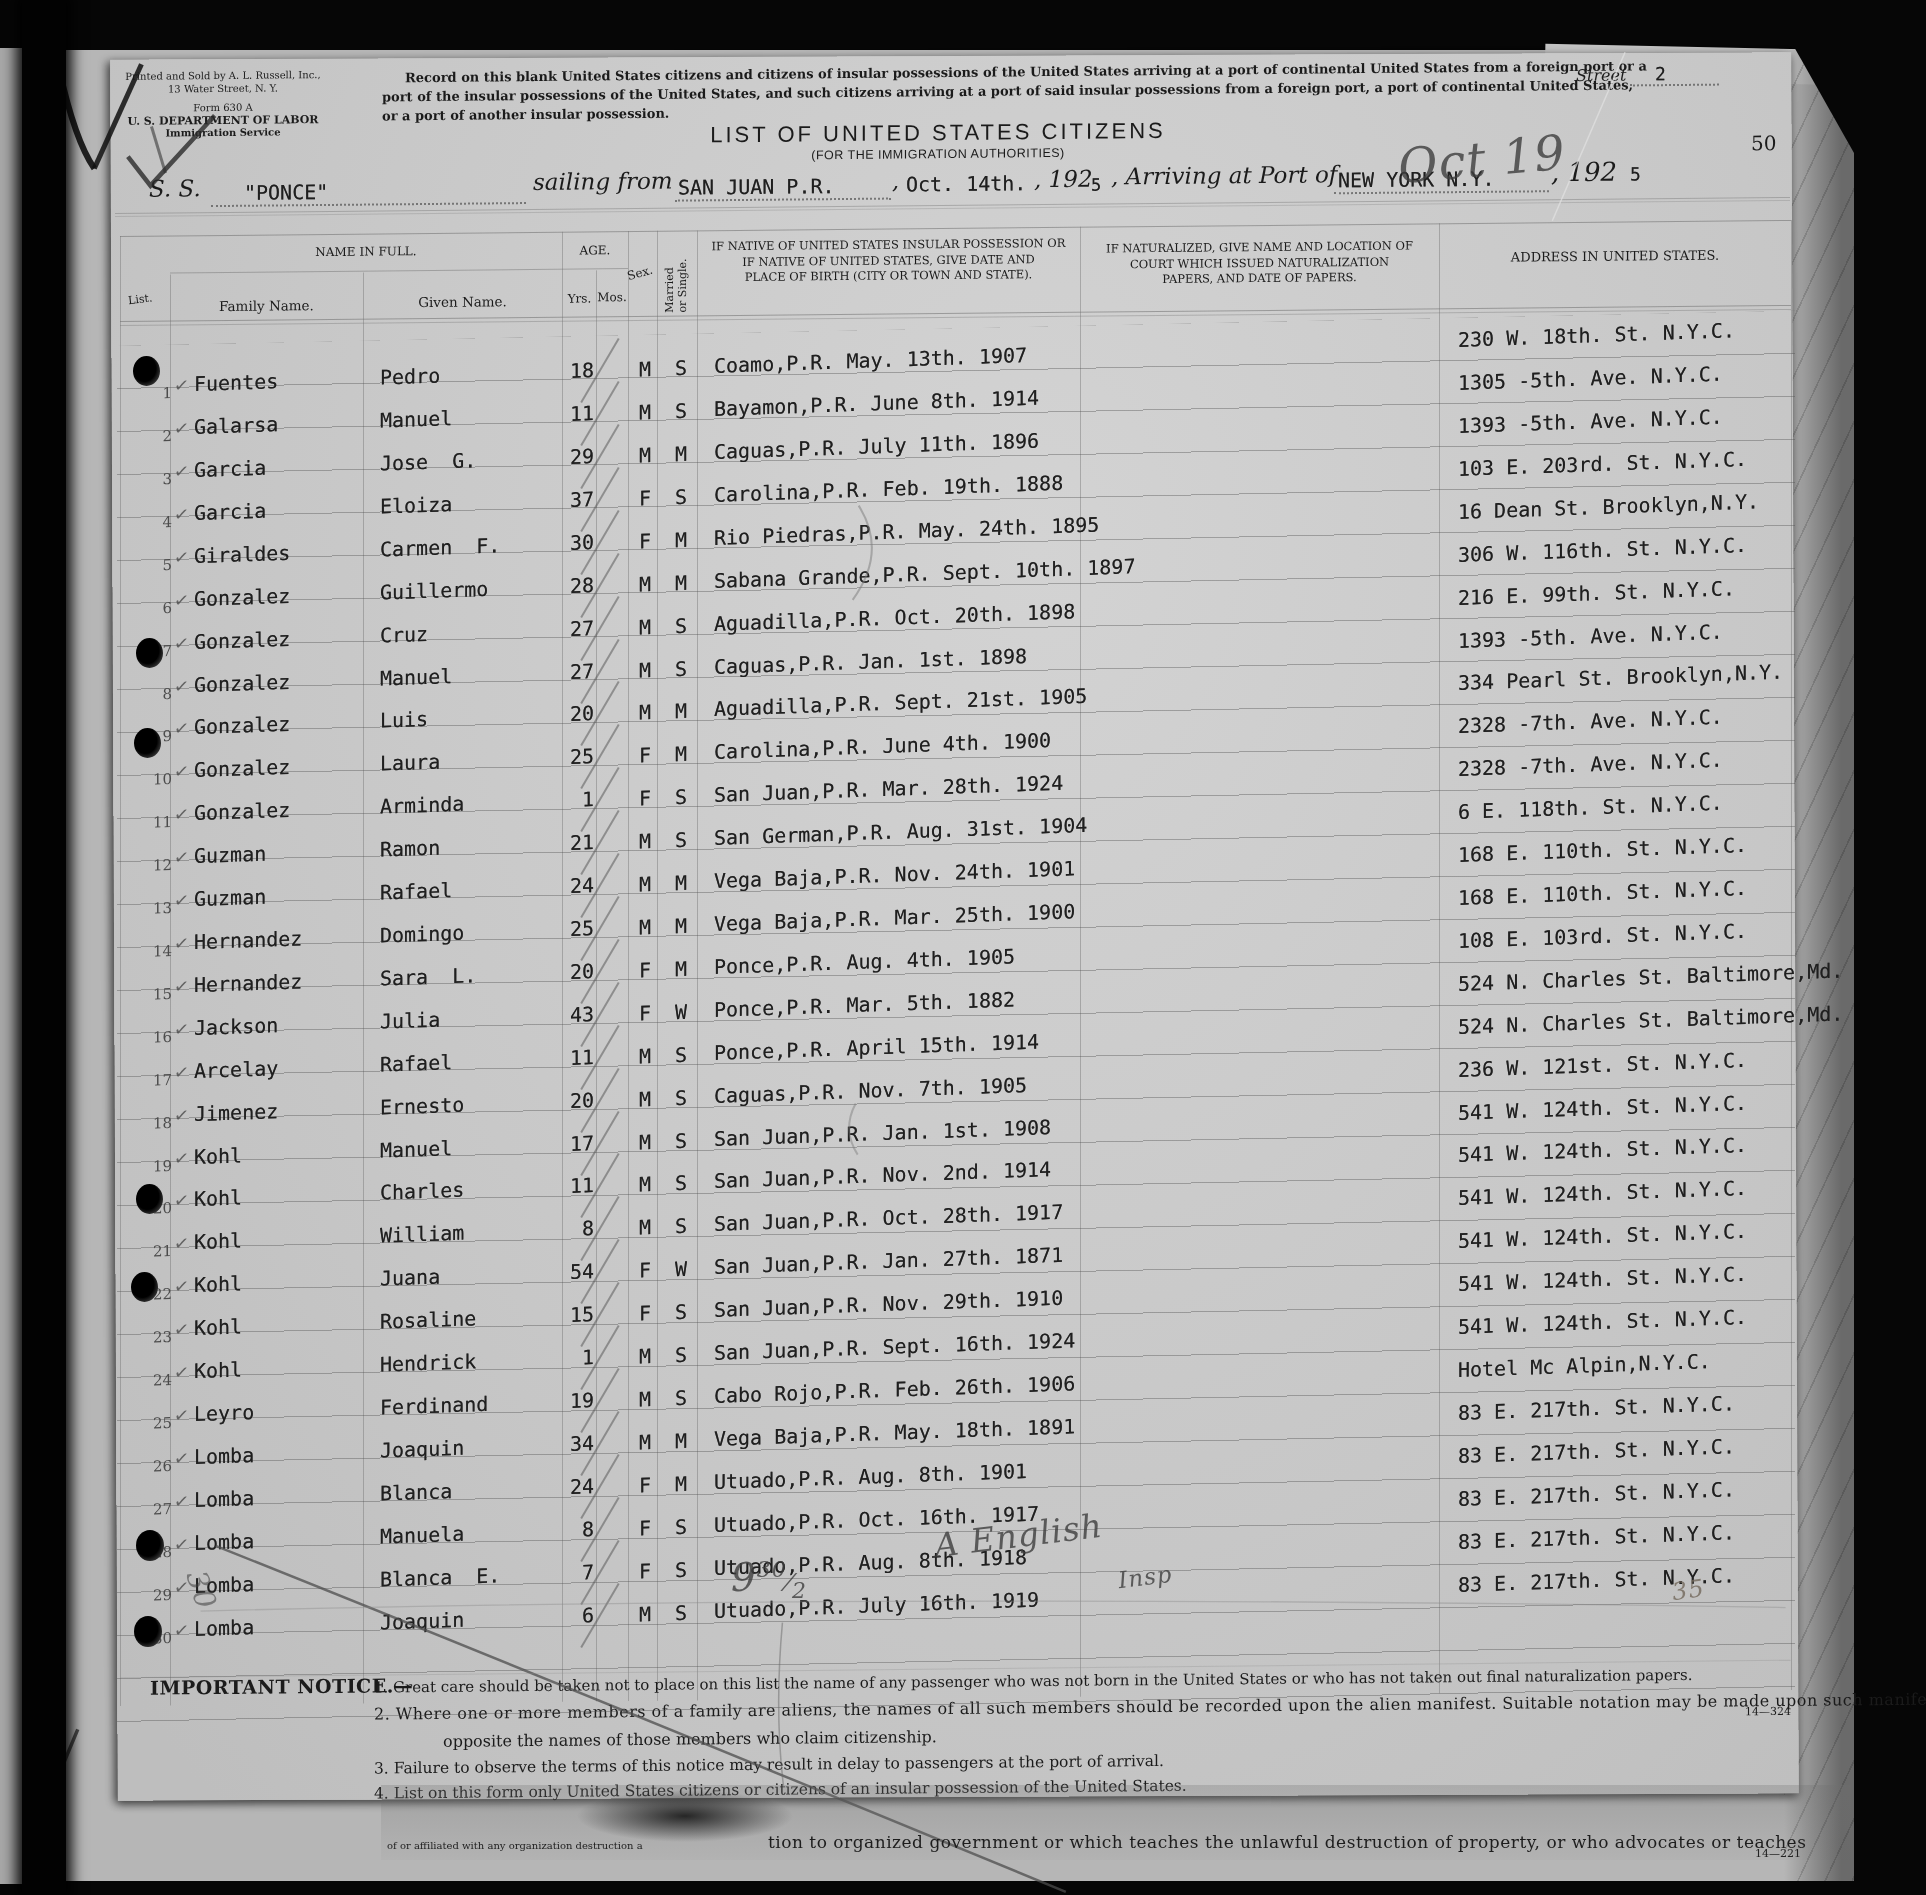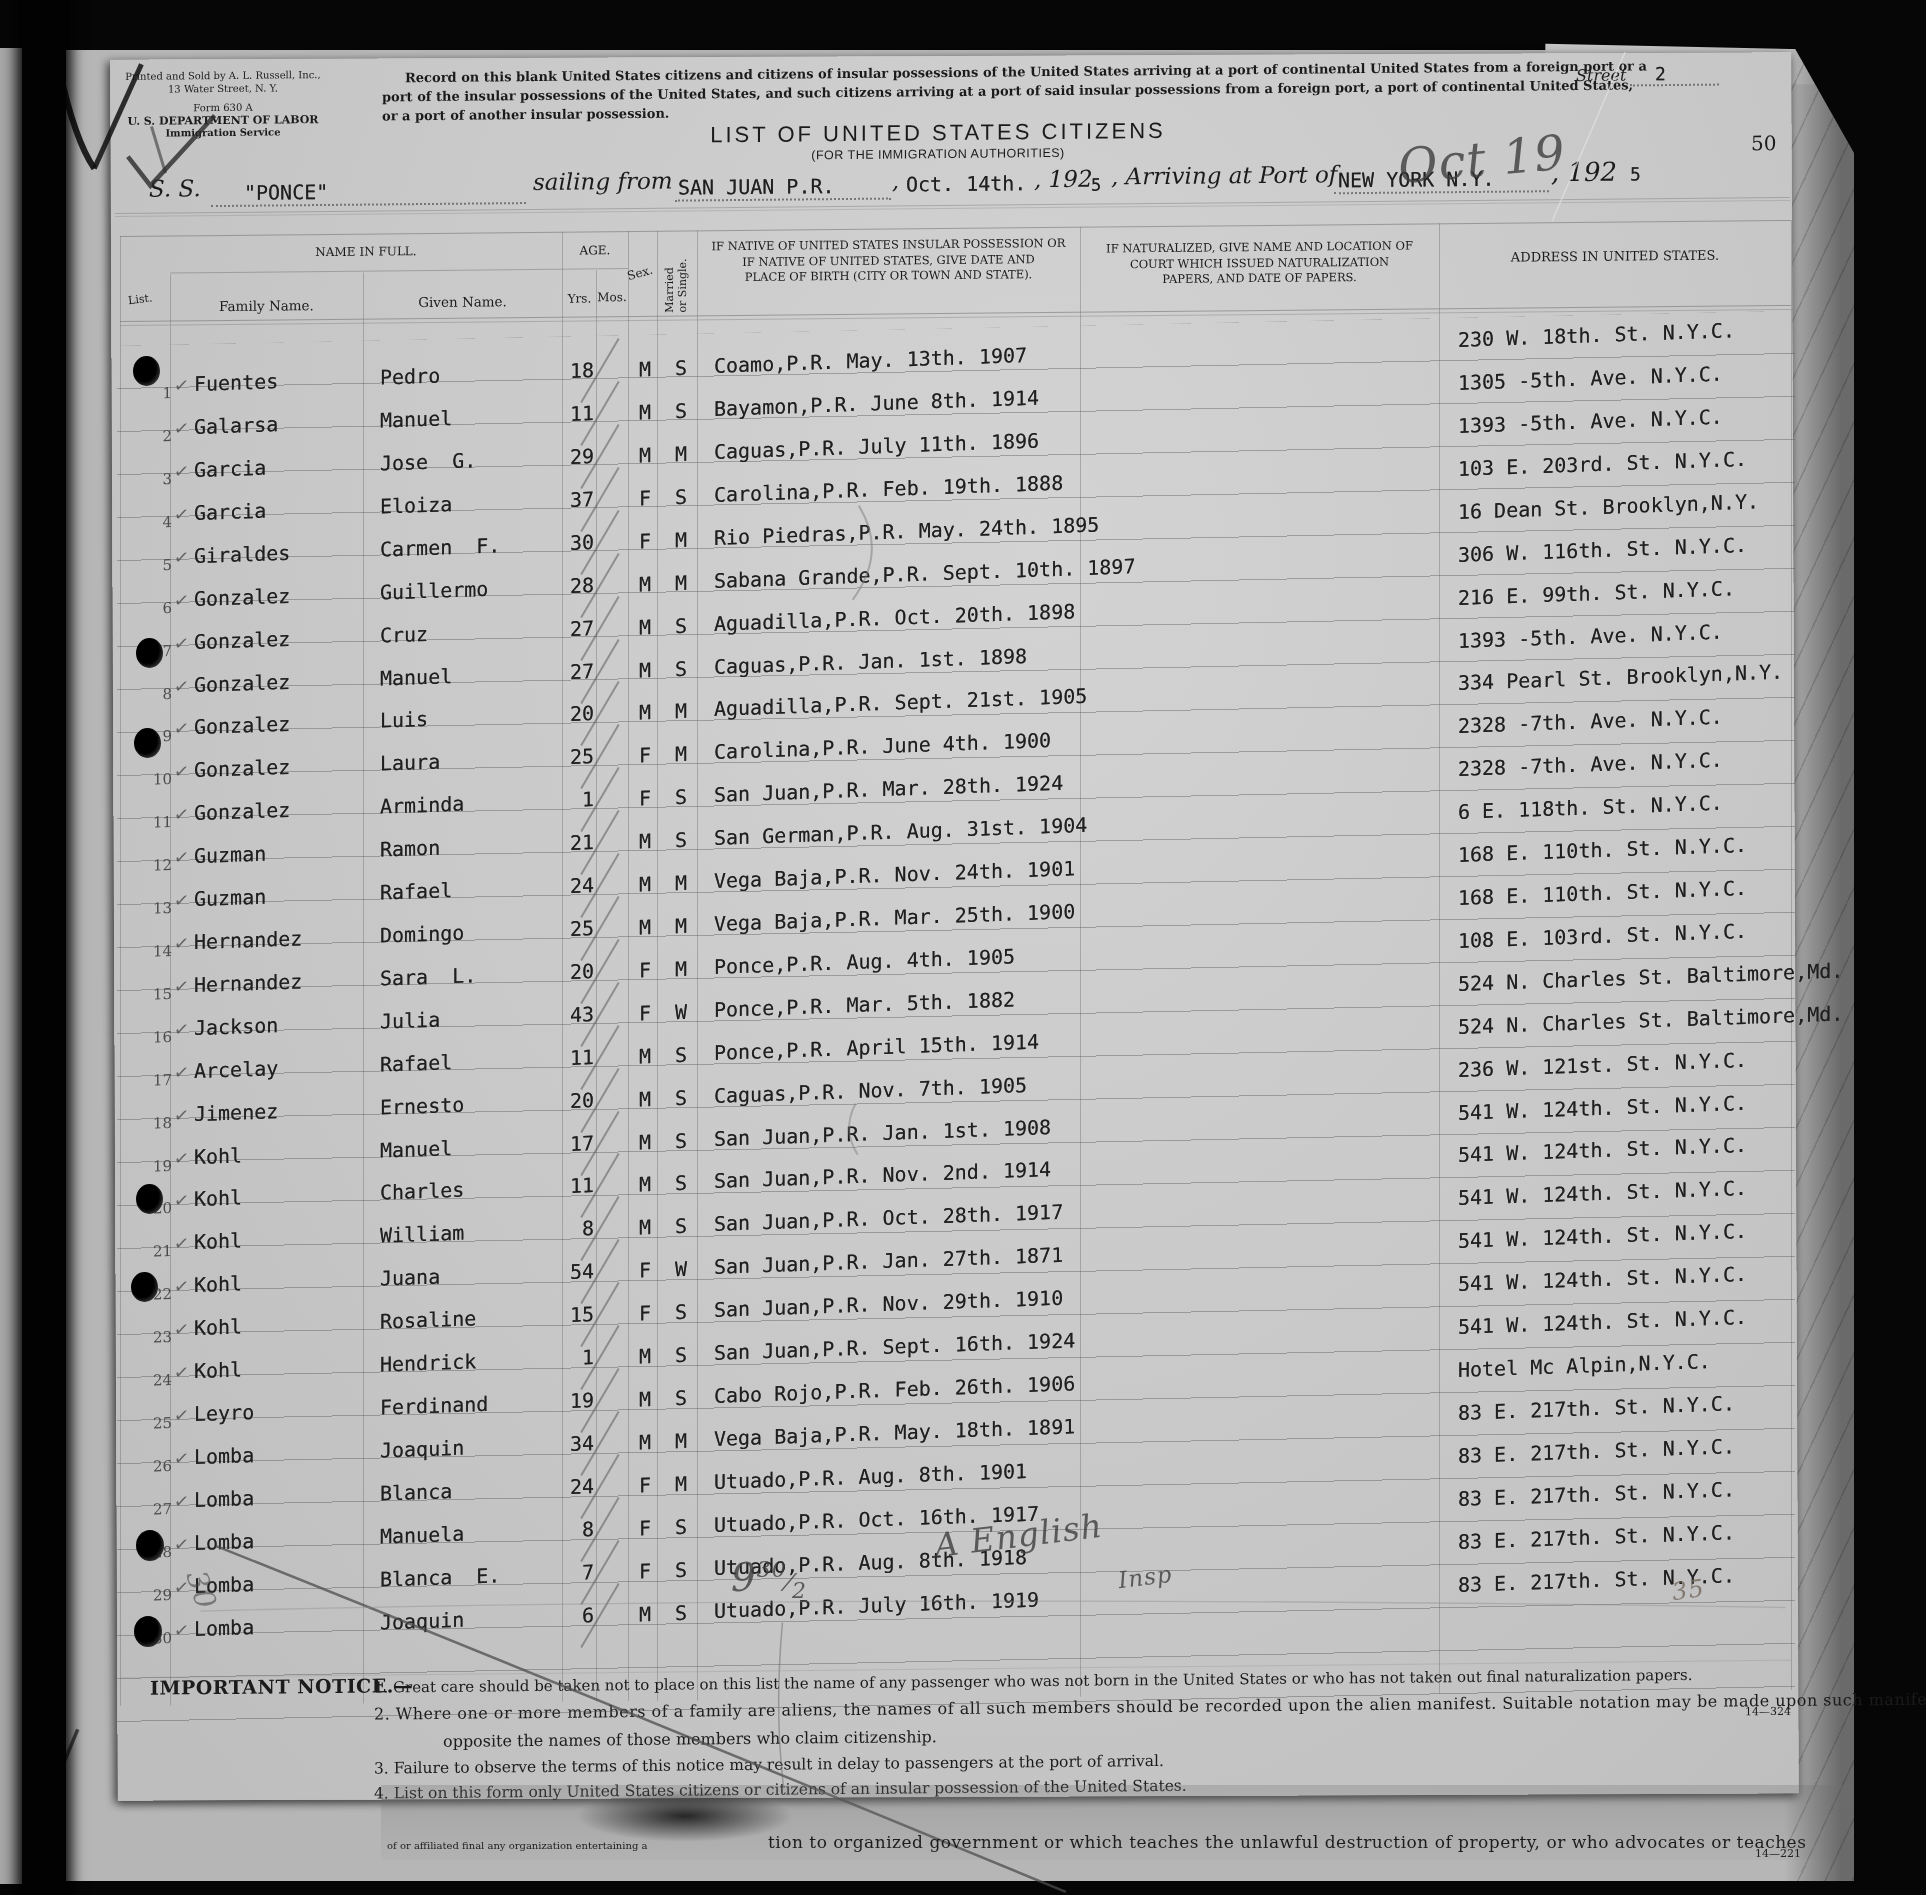--- a/index.html
+++ b/index.html
@@ -644,21 +644,21 @@
     <path d="M1706,2200 Q1678,2252 1710,2302" stroke="#7a7a7a" stroke-width="4" fill="none" opacity=".45"></path>
     <path d="M1560,3235 Q1544,3410 1562,3560" stroke="#6a6a6a" stroke-width="3" fill="none" opacity=".5"></path>
     <path d="M400,3212 Q1800,3176 3560,3205" stroke="#8a8a8a" stroke-width="2.5" fill="none" opacity=".4"></path>
     <path d="M240,3345 L3570,3310" stroke="#8a8a8a" stroke-width="2" fill="none" opacity=".3"></path>
     <path d="M3095,440 L3240,104" stroke="#e2e2e2" stroke-width="3" fill="none" opacity=".7"></path>
   </svg>
 
   <div class="bottom-band"></div>
   <div class="smudge"></div>
   <div class="bstrip serif" style="left:387px;top:1797px;font-size:10px;line-height:19.6px">
-    <div>of or affiliated final any organization entertaining a</div>
+    <div>of or affiliated with any organization destruction a</div>
     <div>the duty, necessity, or propriety of the unlawful as</div>
     
   </div>
   <div class="bstrip serif" style="left:768px;top:1792px;font-size:17px;letter-spacing:0.5px">
     <div>tion to organized government or which teaches the unlawful destruction of property, or who advocates or teaches</div>
     
   </div>
   <span class="abs serif" style="left:1755px;top:1847px;font-size:11px;color:#222">14—221</span>
 
   <div class="black-band"></div>

